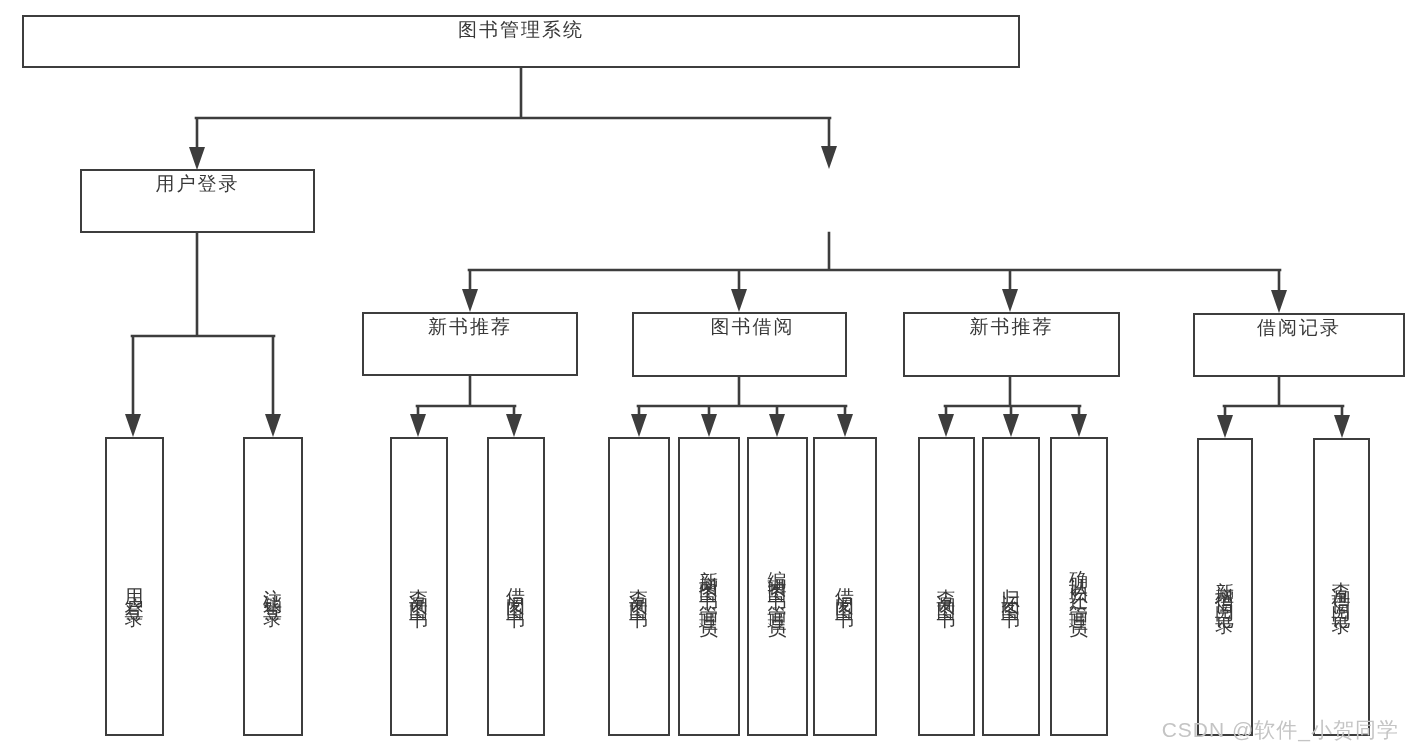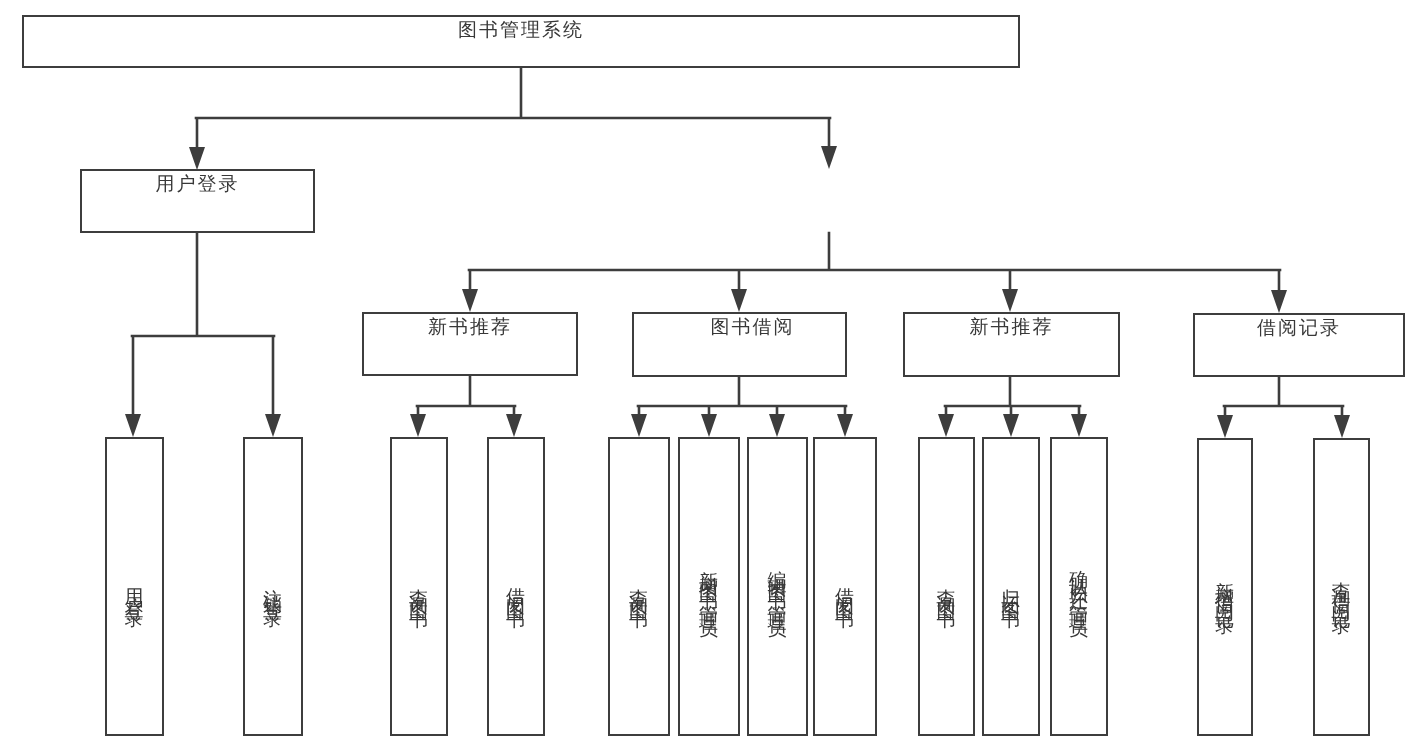--- a/index.html
+++ b/index.html
@@ -212,14 +212,15 @@
     <span class="vtext">确认归还（管理员）</span>
   </div>
 
   <div class="leaf p-l-recadd">
     <span class="vtext">新增借阅记录</span>
   </div>
   <div class="leaf p-l-recquery">
     <span class="vtext">查询借阅记录</span>
   </div>
 
+  <div class="watermark">CSDN @软件_小贺同学</div>
 
 </div>
 
 </body></html>

